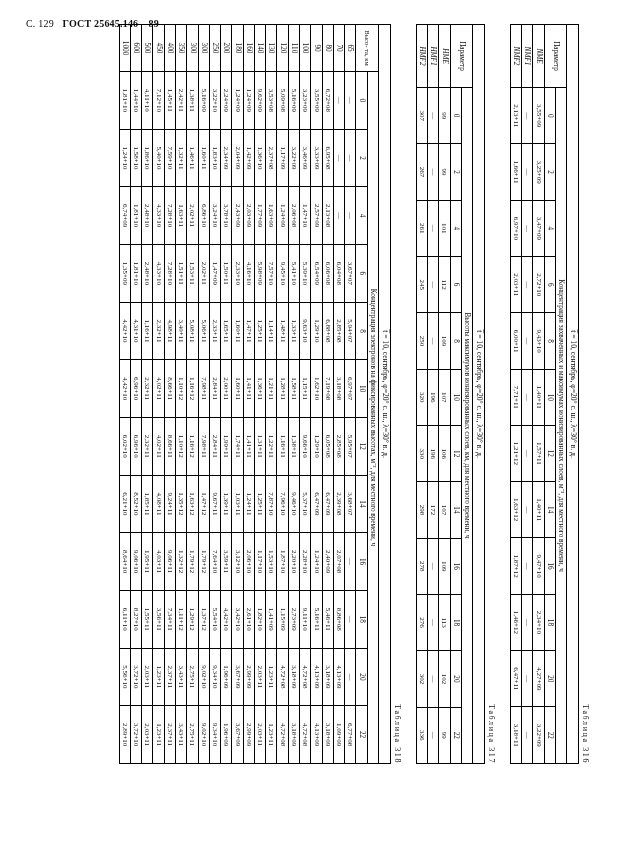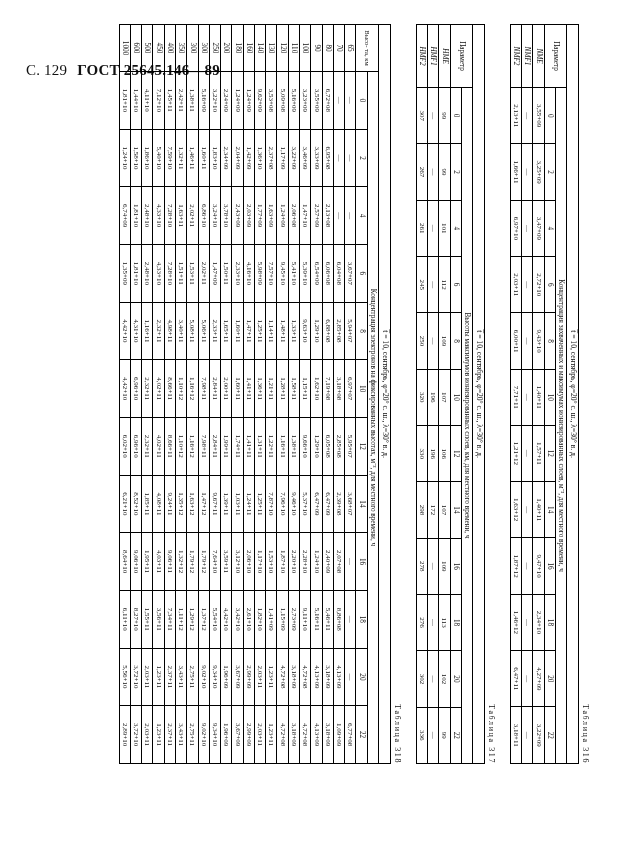--- a/index.html
+++ b/index.html
@@ -34,24 +34,23 @@
     height: 560px;
     left: 30px;
     top: 24px;
     transform-origin: left top;
     transform: rotate(90deg) translate(0, -560px);
   }
   .hdr {
     position: absolute;
     top: 18px;
     left: 26px;
-    font-size: 15px;
+    font-size: 10px;
     letter-spacing: .2px;
     white-space: nowrap;
-    margin-top: 44px;
   }
   .hdr .pg { margin-right: 6px; }
   .hdr b { font-weight: bold; }
 
   .tbl-label {
     font-size: 8px;
     letter-spacing: 1.6px;
     white-space: nowrap;
   }
   table.grid {

